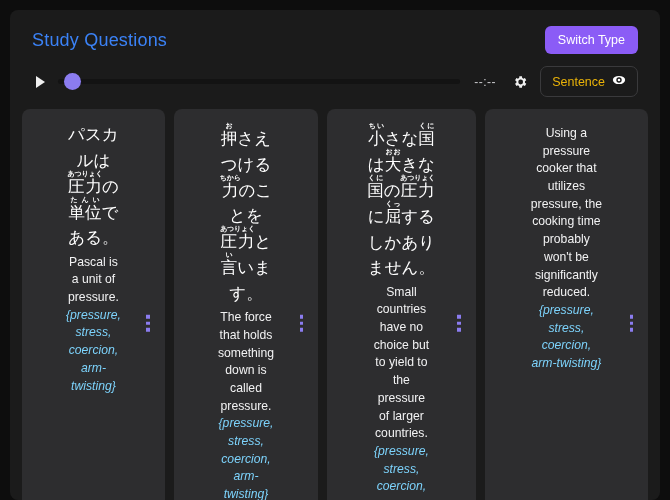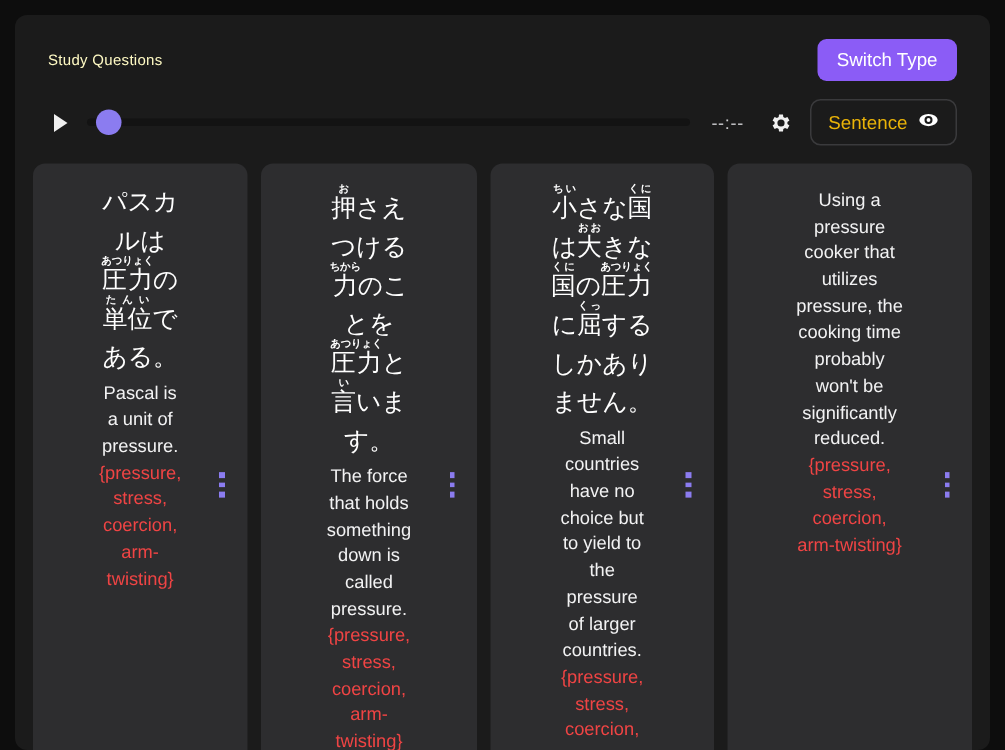--- a/index.html
+++ b/index.html
@@ -30,22 +30,22 @@
   }
 
   
   .header {
     display: flex;
     align-items: center;
     justify-content: space-between;
     padding: 16px 12px 6px 12px;
   }
   .page-title {
-    color: #fef9c3;
-    font-size: 10px;
+    color: #3b82f6;
+    font-size: 18px;
     letter-spacing: .2px;
   }
   .switch-type-btn {
     background: #8b5cf6;
     color: #ffffff;
     font-size: 12.5px;
     border: none;
     border-radius: 6px;
     padding: 7px 13px;
     cursor: pointer;
@@ -153,21 +153,21 @@
     letter-spacing: -0.2px;
   }
   .translation {
     text-align: center;
     color: #f2f2f3;
     font-size: 12.2px;
     line-height: 1.45;
     margin-top: 3px;
     padding: 0 4px;
   }
-  .gloss { color: #ef4444; }
+  .gloss { color: #7dd3fc; font-style: italic; }
 
   .kebab {
     position: absolute;
     right: 13px;
     top: 50%;
     transform: translateY(-50%);
     display: flex;
     flex-direction: column;
     gap: 3px;
     cursor: pointer;

